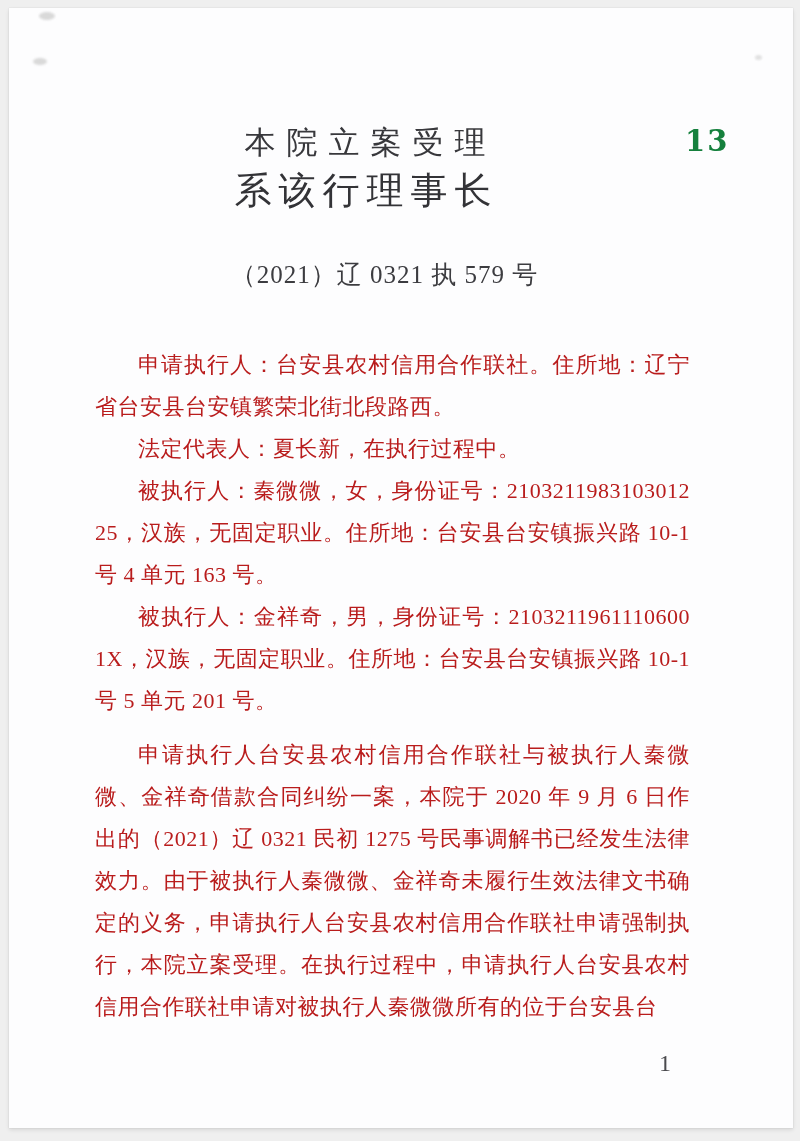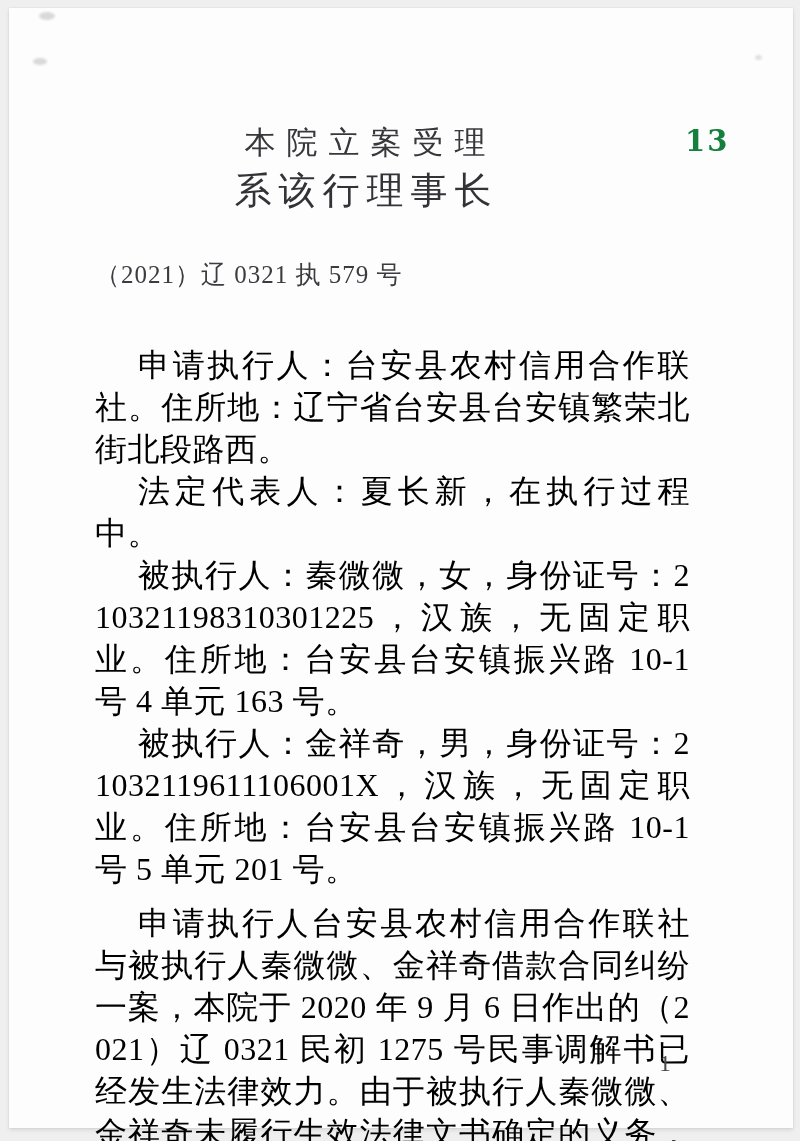--- a/index.html
+++ b/index.html
@@ -64,35 +64,35 @@
     font-size: 37px;
     font-weight: 400;
     line-height: 44px;
     letter-spacing: 7px;
     color: #333337;
     white-space: nowrap;
   }
   .caseno {
     margin-top: 47px;
     padding-right: 16px;
-    text-align: left;
+    text-align: center;
     font-size: 25px;
     line-height: 30px;
     letter-spacing: 1px;
     color: #3c3c40;
   }
   .para {
     margin: 0;
-    font-size: 32px;
+    font-size: 22px;
     line-height: 42px;
     letter-spacing: 0.5px;
     text-align: justify;
     text-indent: 43px;
     word-break: break-all;
-    color: #000000;
+    color: #b91c1c;
   }
   .para-first { margin-top: 54px; }
   .para-last  { margin-top: 12px; }
 
   .corner-number {
     position: absolute;
     left: 676px;
     top: 116px;
     font-family: "DejaVu Serif", "Liberation Serif", serif;
     font-size: 29px;

